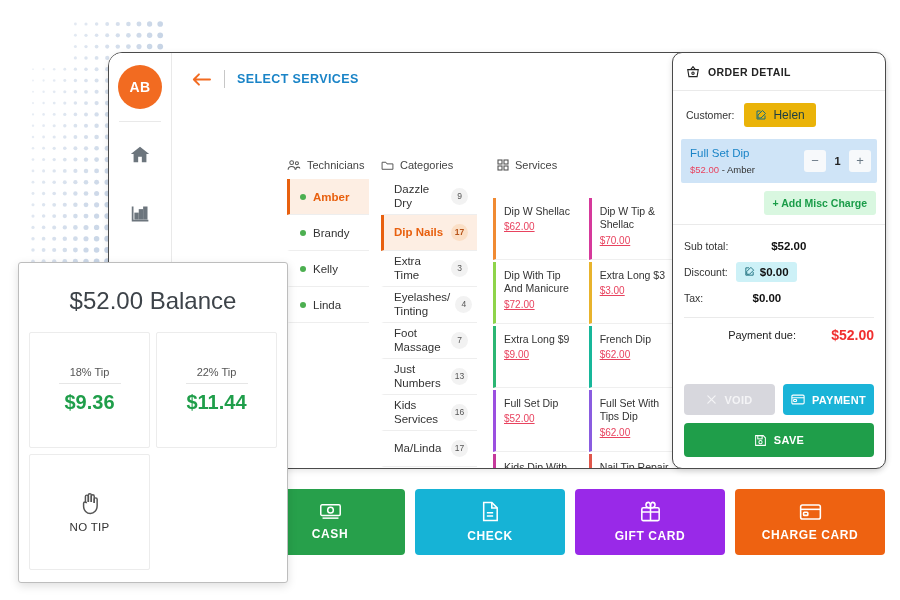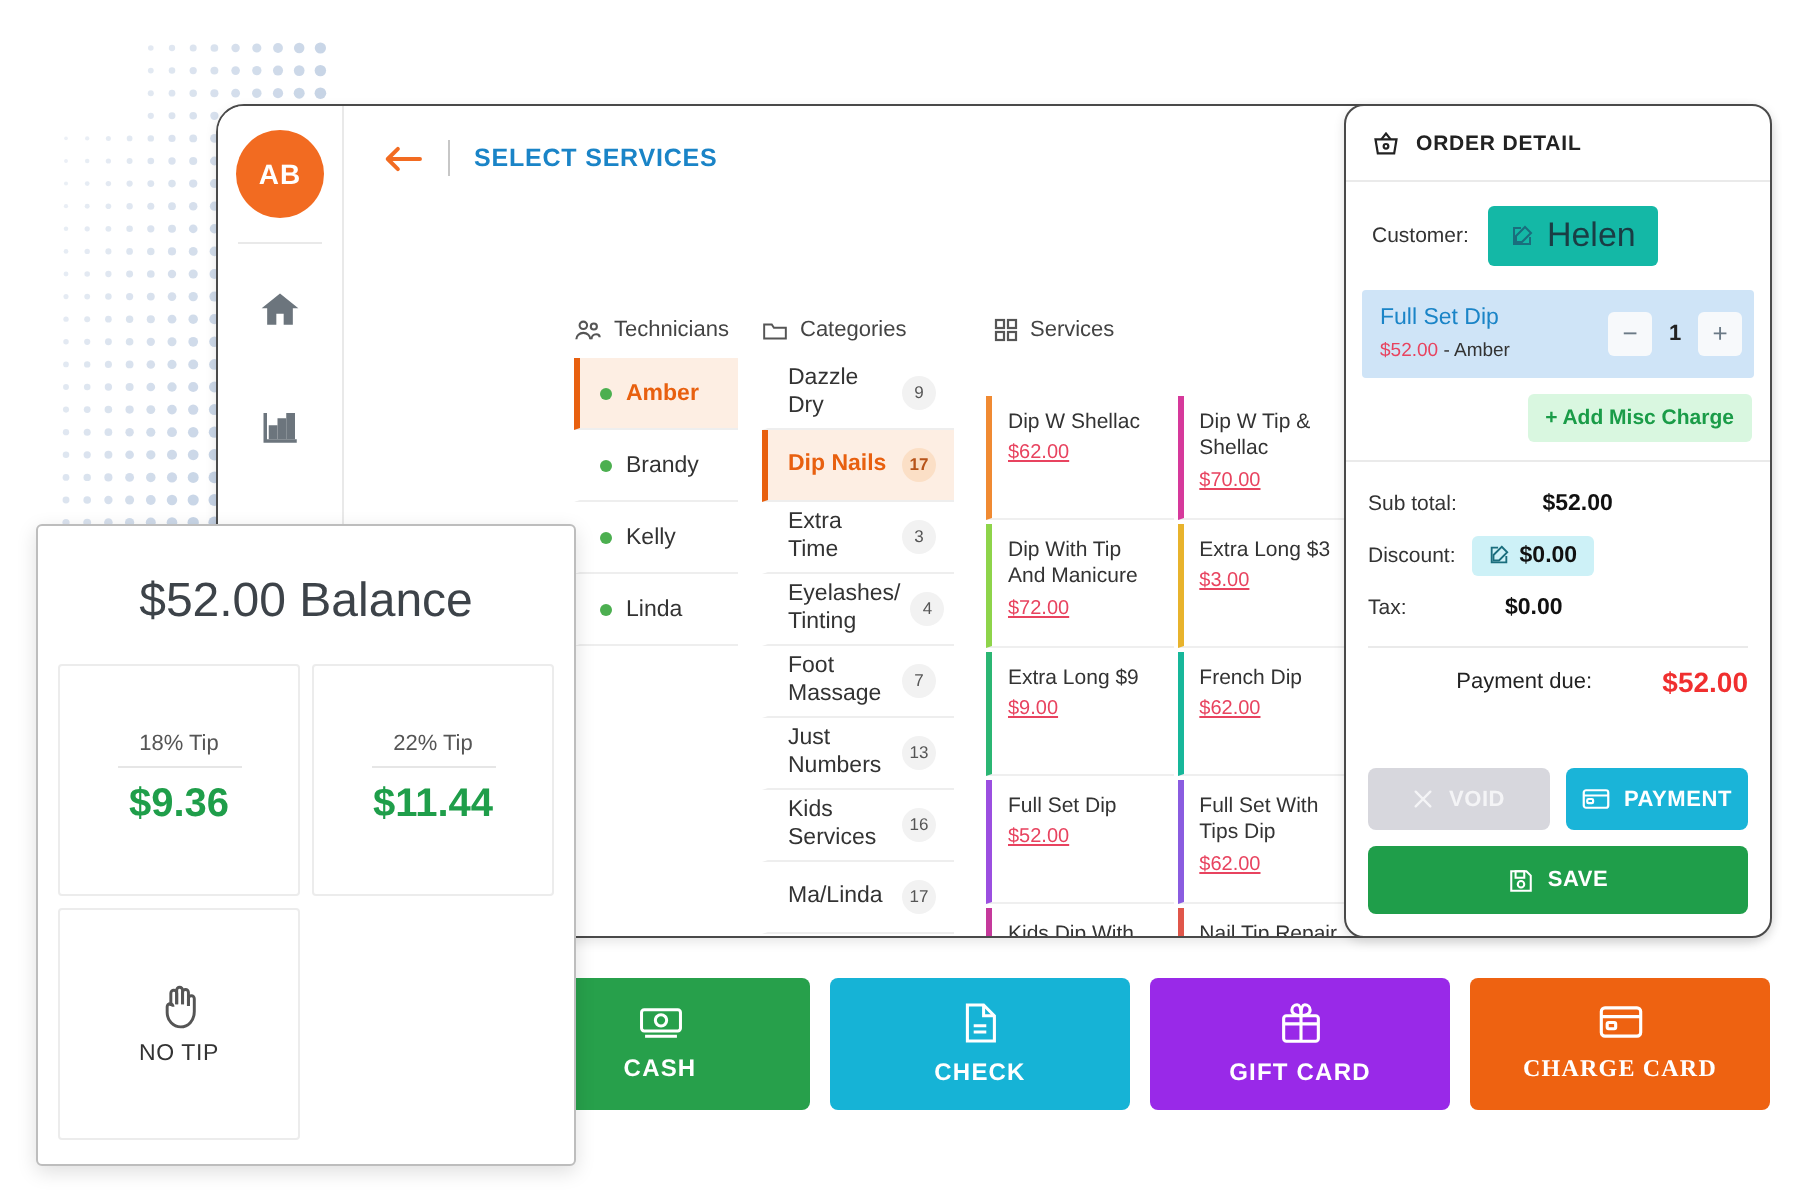--- a/index.html
+++ b/index.html
@@ -136,22 +136,22 @@
     box-shadow:0 2px 6px rgba(0,0,0,.12);z-index:4;overflow:hidden;
   }
   #ord-hdr{
     display:flex;align-items:center;gap:8px;padding:12px 0 11px 13px;
     font-size:10.5px;font-weight:700;letter-spacing:.4px;color:#222;
     border-bottom:1px solid #eaeaea;
   }
   #custrow{display:flex;align-items:center;gap:10px;padding:12px 13px 10px;}
   #custlabel{font-size:10.5px;color:#333;}
   #custchip{
-    background:#14b8a6;border-radius:3px;padding:5px 11px;
-    display:flex;align-items:center;gap:6px;font-size:17px;color:#1a3d44;font-weight:400;
+    background:#eab308;border-radius:3px;padding:5px 11px;
+    display:flex;align-items:center;gap:6px;font-size:12px;color:#1a3d44;font-weight:400;
   }
   #lineitem{
     margin:2px 8px 0;background:#cfe4f7;border-radius:2px;
     display:flex;align-items:center;justify-content:space-between;
     padding:8px 6px 8px 9px;
   }
   #li-name{font-size:11.5px;color:#1a84c7;line-height:1.2;}
   #li-sub{font-size:9.5px;margin-top:3px;color:#333;}
   #li-sub .amt{color:#e8435f;}
   .stepper{display:flex;align-items:center;gap:3px;}
@@ -218,21 +218,21 @@
     display:flex;gap:10px;z-index:5;
   }
   .paybtn{
     flex:1;border-radius:4px;display:flex;flex-direction:column;
     align-items:center;justify-content:center;gap:7px;
     color:#fff;font-size:12px;font-weight:700;letter-spacing:.6px;
   }
   #btn-cash{background:#27a04b;}
   #btn-check{background:#16b3d6;}
   #btn-gift{background:#9929e8;}
-  #btn-charge{background:#ee6211;font-family:Liberation Serif, serif;}
+  #btn-charge{background:#ee6211;}
 </style>
 </head>
 <body>
 
 <svg id="dots" viewBox="0 0 140 300">
     <circle cx="47.4" cy="6.0" r="1.40" fill="#8fa9cc" opacity="0.25"></circle>
     <circle cx="58.0" cy="6.0" r="1.58" fill="#8fa9cc" opacity="0.28"></circle>
     <circle cx="68.6" cy="6.0" r="1.75" fill="#8fa9cc" opacity="0.31"></circle>
     <circle cx="79.2" cy="6.0" r="1.93" fill="#8fa9cc" opacity="0.34"></circle>
     <circle cx="89.8" cy="6.0" r="2.11" fill="#8fa9cc" opacity="0.37"></circle>

